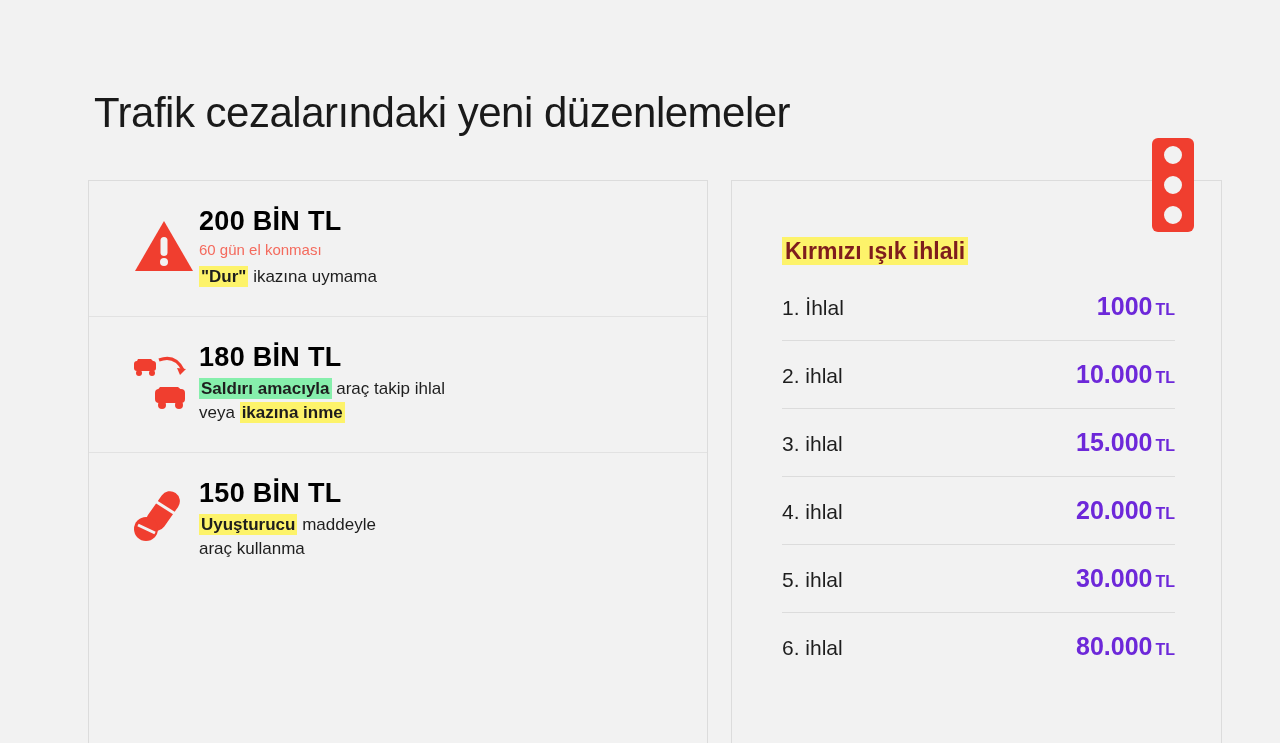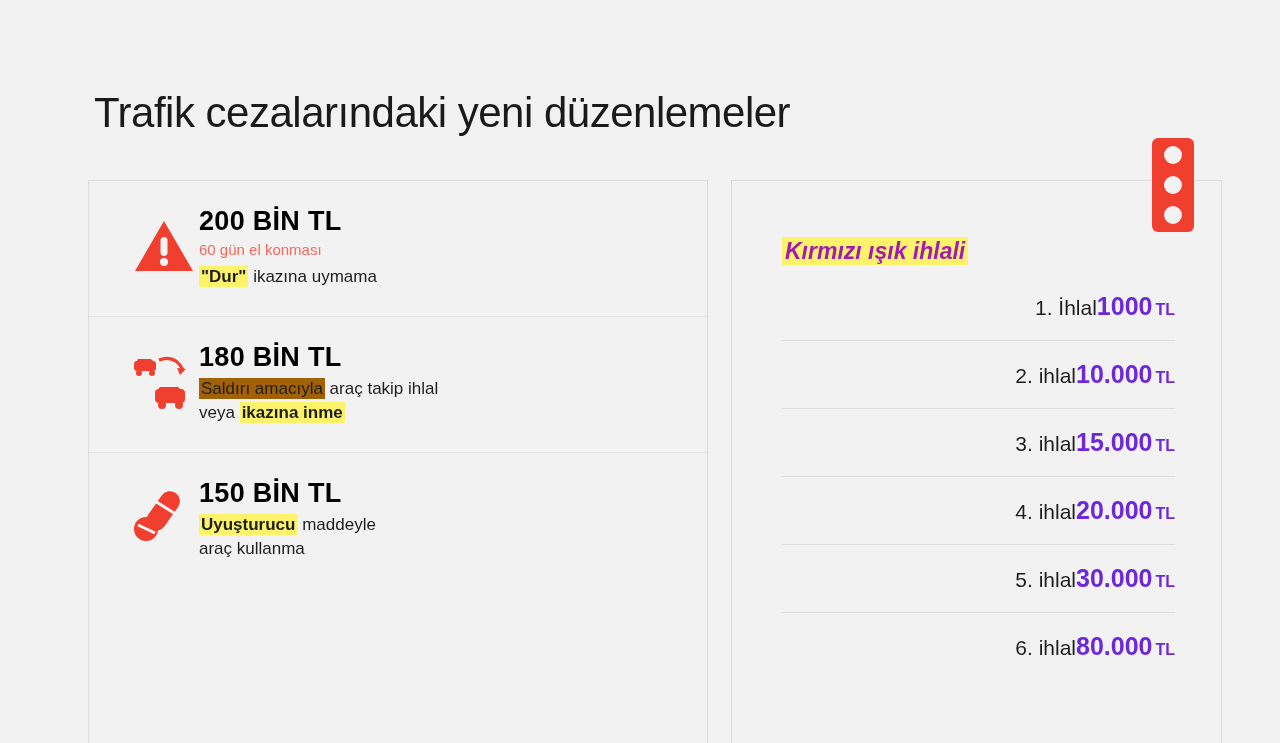--- a/index.html
+++ b/index.html
@@ -72,60 +72,59 @@
     color: #1e1e1e;
     line-height: 1.45;
     margin: 0;
   }
   .hl-yellow {
     background: #fdf36a;
     padding: 1px 2px;
     font-weight: bold;
   }
   .hl-orange {
-    background: #a16207;
+    background: #86efac;
     padding: 1px 2px;
-    font-weight: normal;
+    font-weight: bold;
   }
 
   
   .card-right {
     position: absolute;
     left: 731px;
     top: 180px;
     width: 491px;
     height: 563px;
     background: #f2f2f2;
     border: 1px solid #dcdcdc;
     border-bottom: none;
     box-sizing: border-box;
   }
   .right-title {
     position: absolute;
     left: 50px;
     top: 38px;
     font-size: 23px;
     font-weight: bold;
-    color: #a21caf;
-    font-style: italic;
+    color: #7f1d1d;
   }
   .right-title span {
     background: #fdf36a;
     padding: 1px 3px;
   }
   .violation-list {
     position: absolute;
     left: 50px;
     top: 92px;
     right: 46px;
   }
   .violation-row {
     display: flex;
     align-items: baseline;
-    justify-content: flex-end;
+    justify-content: space-between;
     padding: 19px 0 19px 0;
     border-bottom: 1px solid #dcdcdc;
   }
   .violation-row:last-child { border-bottom: none; }
   .v-label {
     font-size: 21px;
     color: #1e1e1e;
   }
   .v-amount {
     font-size: 25px;

